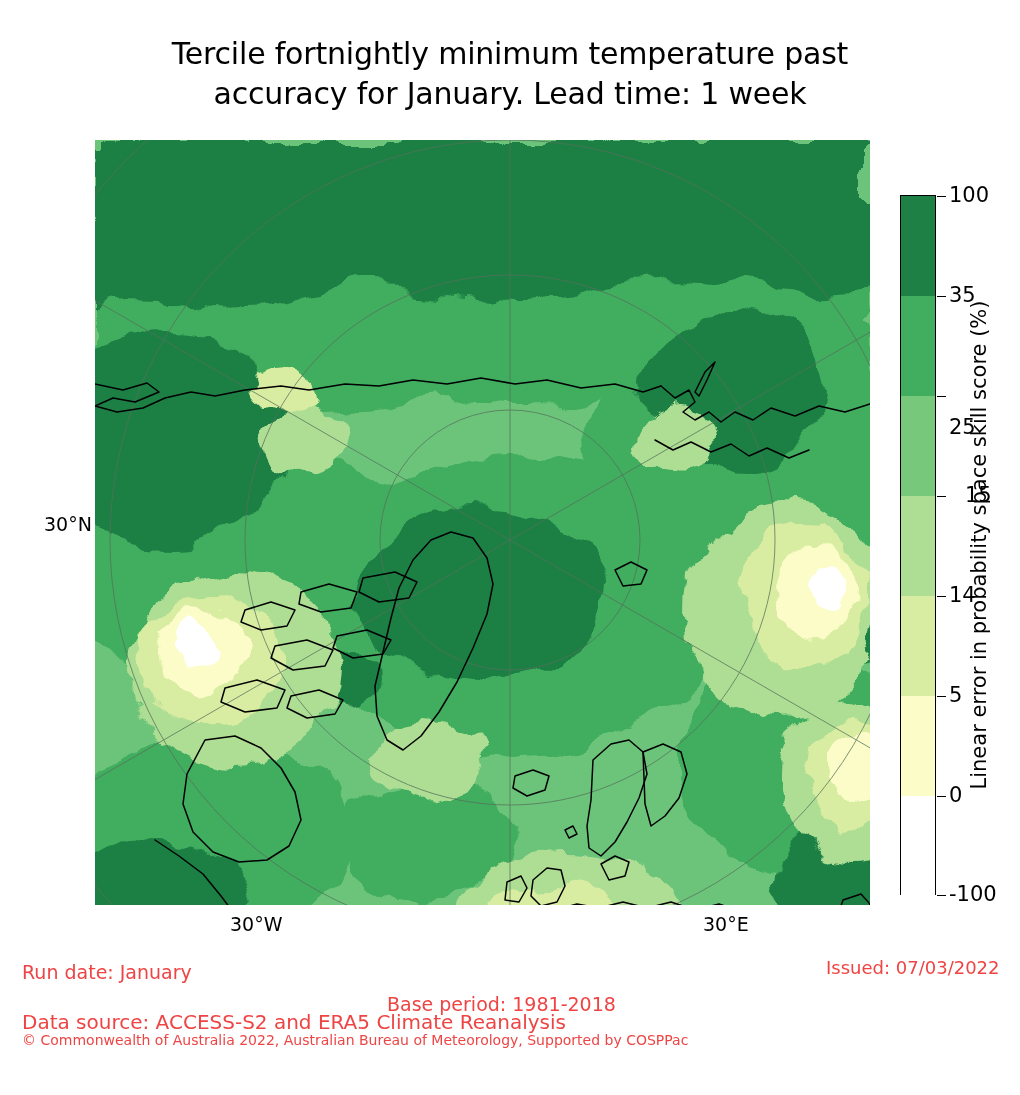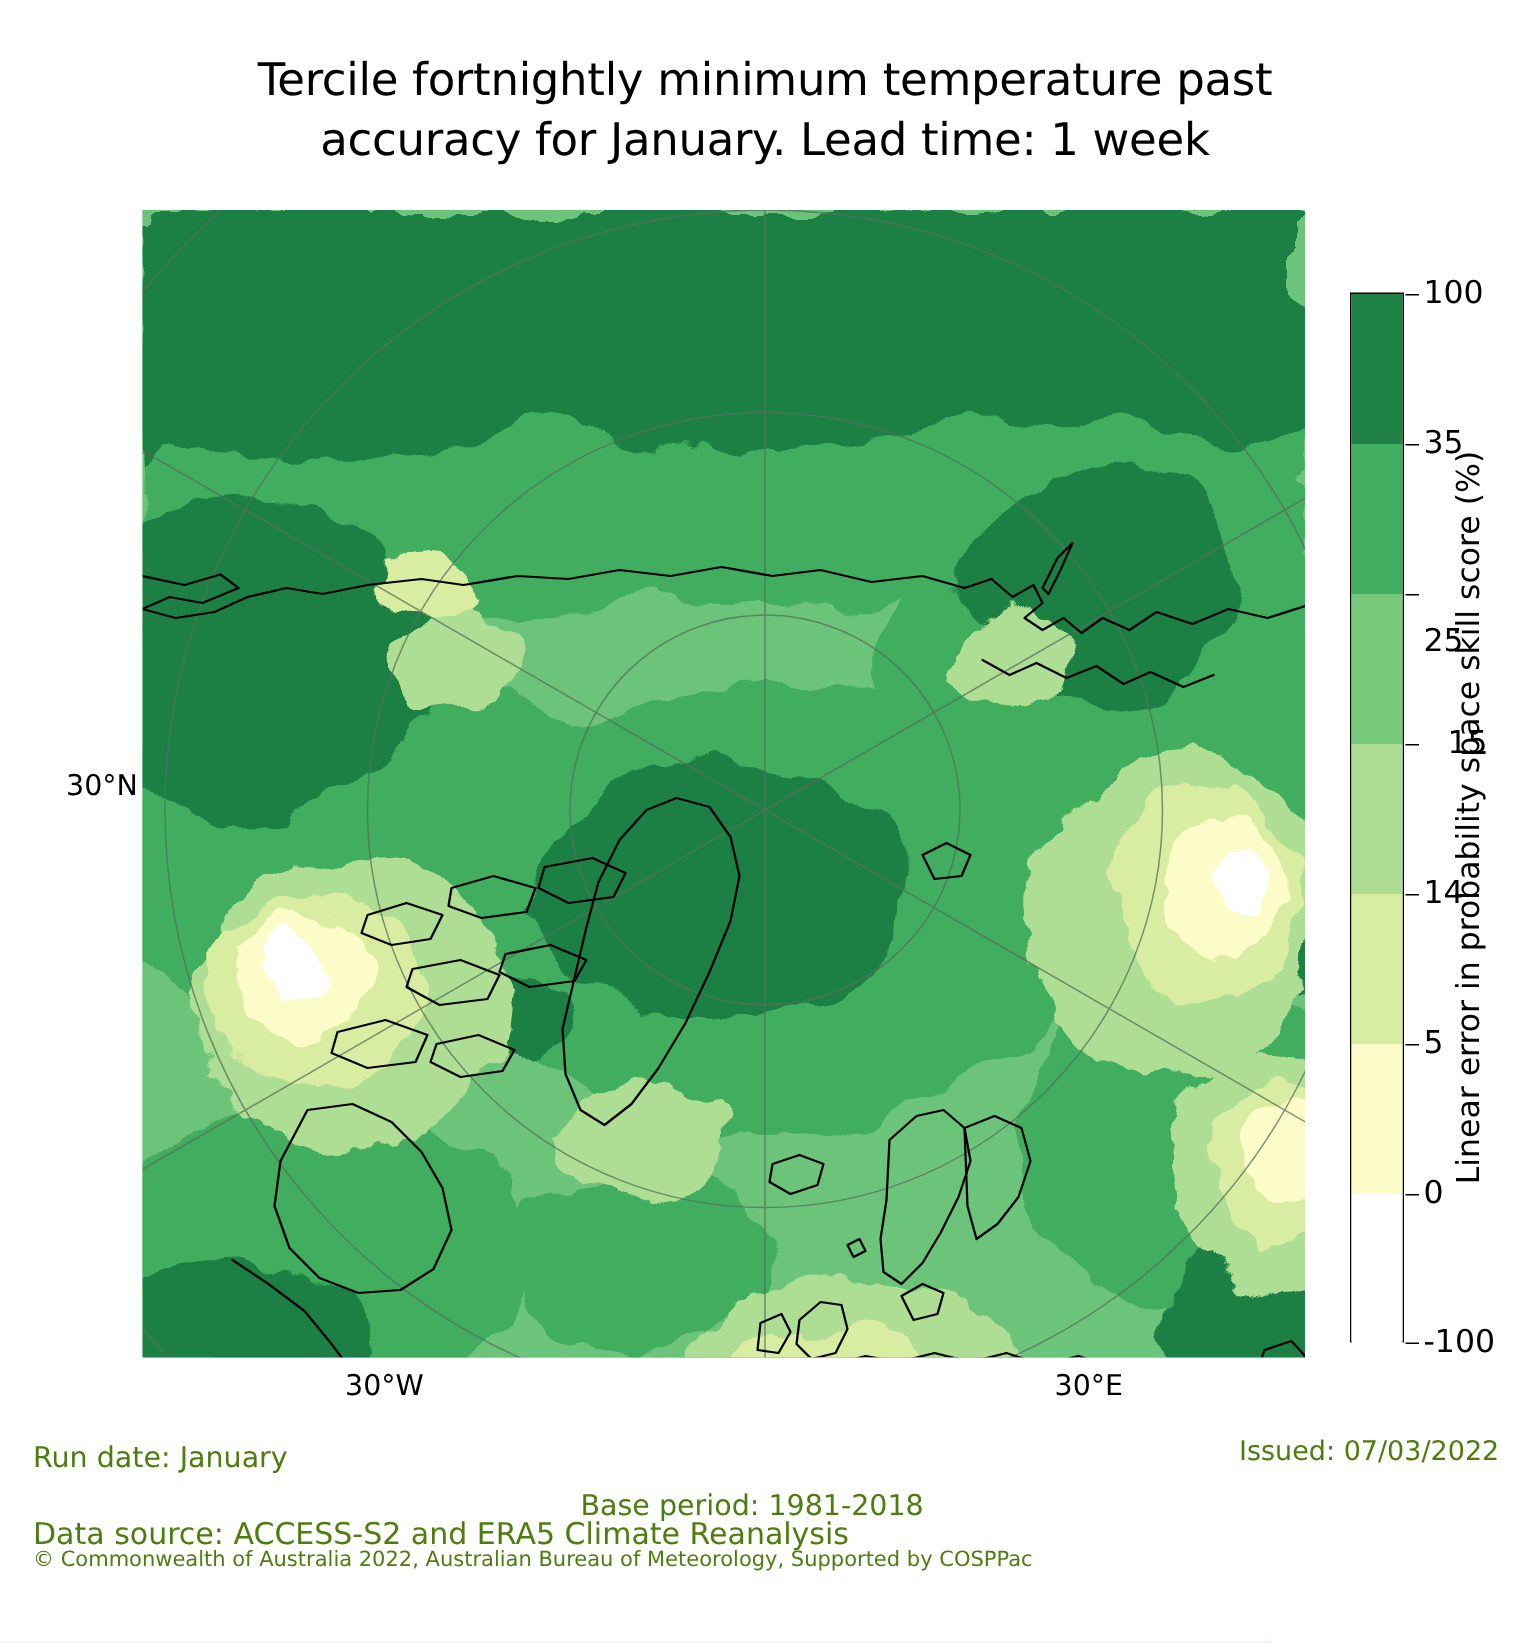--- a/index.html
+++ b/index.html
@@ -94,21 +94,21 @@
     transform-origin: 0 0;
     transform: rotate(-90deg) translate(-700px, 0);
     text-align: center;
     white-space: nowrap;
     line-height: 34px;
   }
 
   
   .footer-text {
     position: absolute;
-    color: #4d7c0f;
+    color: #ef4444;
     white-space: nowrap;
   }
   #footer-run-date   { left: 22px;  top: 961px; font-size: 19px; }
   #footer-base-period{ left: 387px; top: 961px; font-size: 19px; margin-top: 32px; }
   #footer-issued     { left: 826px; top: 957px; font-size: 18px; }
   #footer-data-source{ left: 22px;  top: 1010px; font-size: 20px; }
   #footer-copyright  { left: 22px;  top: 1032px; font-size: 14px; }
 </style>
 </head>
 <body>

